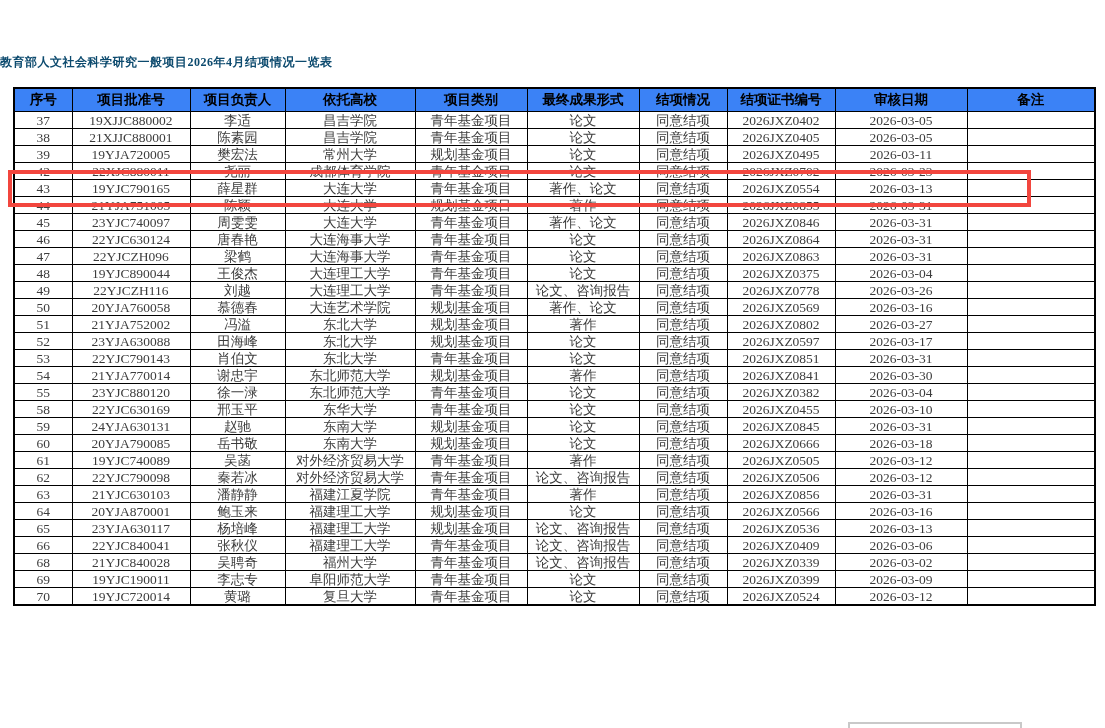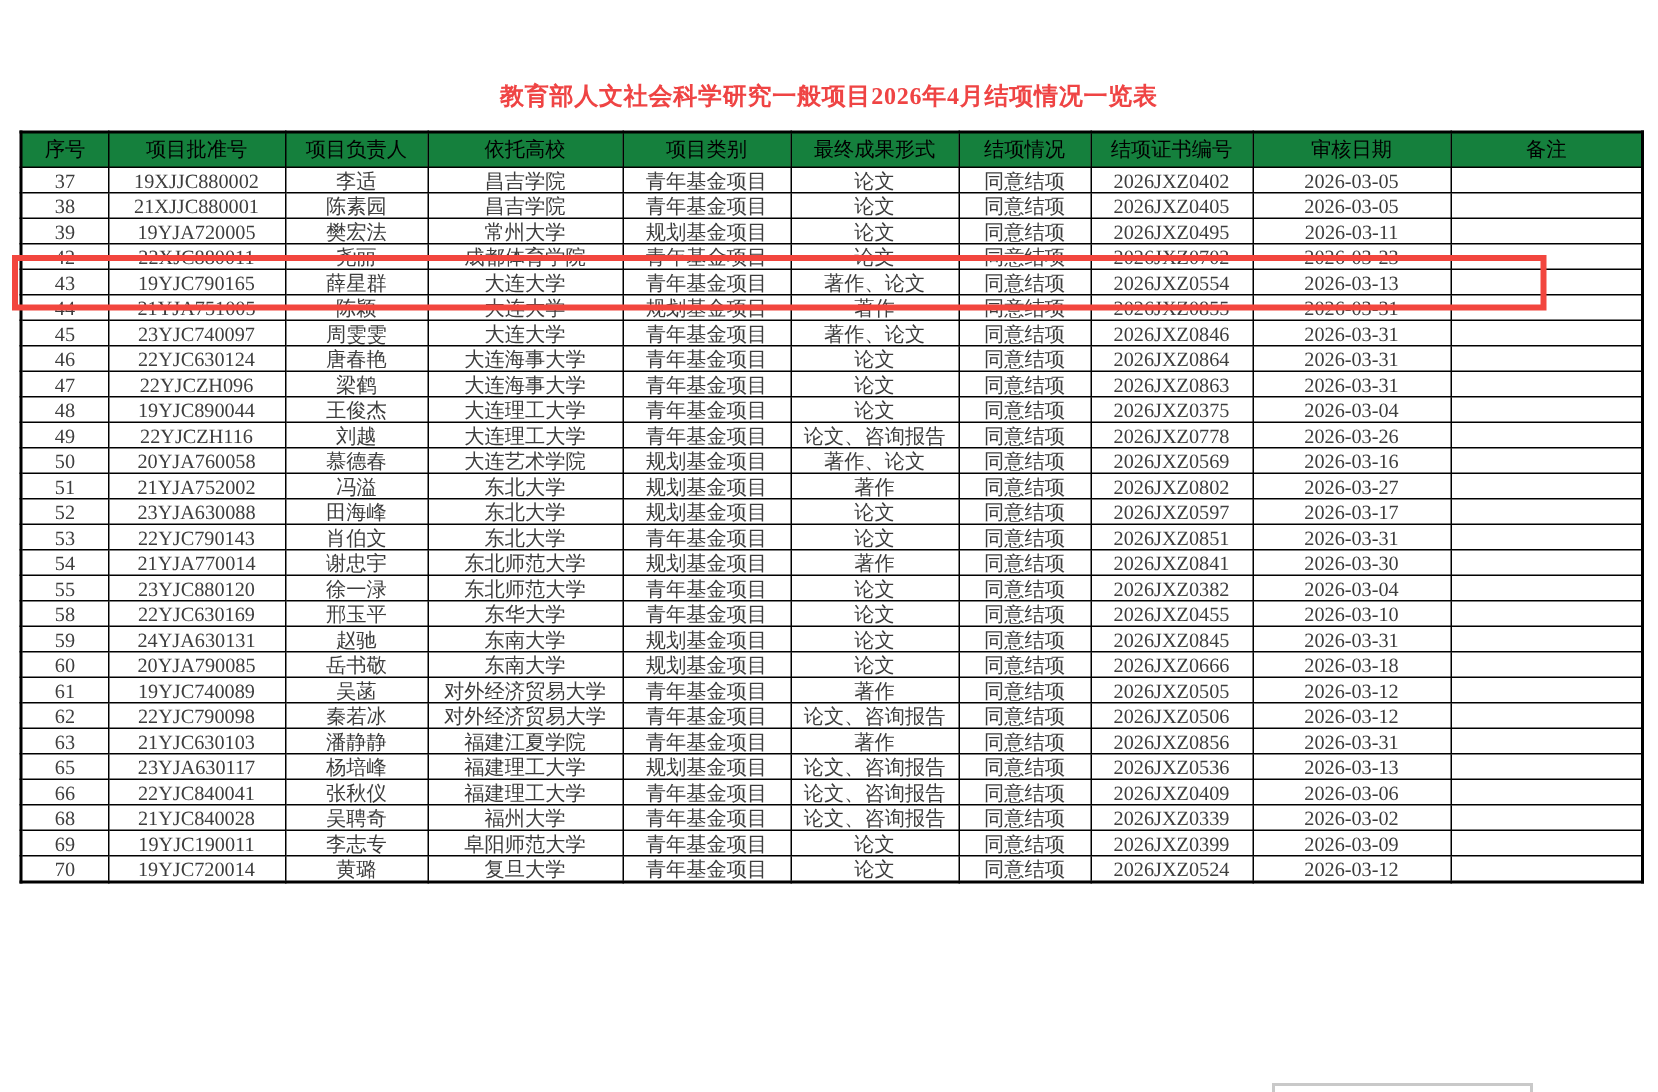--- a/index.html
+++ b/index.html
@@ -3,33 +3,33 @@
 <meta charset="utf-8">
 <style>
   html,body{margin:0;padding:0;}
   body{
     width:1105px;height:728px;position:relative;overflow:hidden;
     background:#ffffff;
     font-family:"Liberation Serif","DejaVu Serif",serif;
   }
   .doc-title{
     position:absolute;top:54px;left:0;width:1105px;
-    text-align:center;font-size:16px;font-weight:bold;color:#ef4444;
+    text-align:left;font-size:12px;font-weight:bold;color:#0c4a6e;
     letter-spacing:0.5px;
   }
   table.result-table{
     position:absolute;left:13px;top:87px;
     border-collapse:collapse;table-layout:fixed;
     border:2px solid #000;
   }
   table.result-table th{
     border:1px solid #000;
-    font-size:13.5px;font-weight:normal;color:#000;
+    font-size:13.5px;font-weight:bold;color:#000;
     height:22px;padding:0;text-align:center;line-height:1.1;
-    background:#15803d;
+    background:#3b82f6;
   }
   table.result-table td{
     border:1px solid #000;
     font-size:13.5px;color:#3d3d3d;
     height:16px;padding:0;text-align:center;line-height:15px;
     overflow:hidden;white-space:normal;word-break:break-all;
   }
   table.result-table tr.tall td{
     height:30px;line-height:15px;
   }
@@ -346,20 +346,32 @@
         <td>潘静静</td>
         <td>福建江夏学院</td>
         <td>青年基金项目</td>
         <td>著作</td>
         <td>同意结项</td>
         <td>2026JXZ0856</td>
         <td>2026-03-31</td>
         <td></td>
       </tr>
       <tr>
+        <td>64</td>
+        <td>20YJA870001</td>
+        <td>鲍玉来</td>
+        <td>福建理工大学</td>
+        <td>规划基金项目</td>
+        <td>论文</td>
+        <td>同意结项</td>
+        <td>2026JXZ0566</td>
+        <td>2026-03-16</td>
+        <td></td>
+      </tr>
+      <tr>
         <td>65</td>
         <td>23YJA630117</td>
         <td>杨培峰</td>
         <td>福建理工大学</td>
         <td>规划基金项目</td>
         <td>论文、咨询报告</td>
         <td>同意结项</td>
         <td>2026JXZ0536</td>
         <td>2026-03-13</td>
         <td></td>

